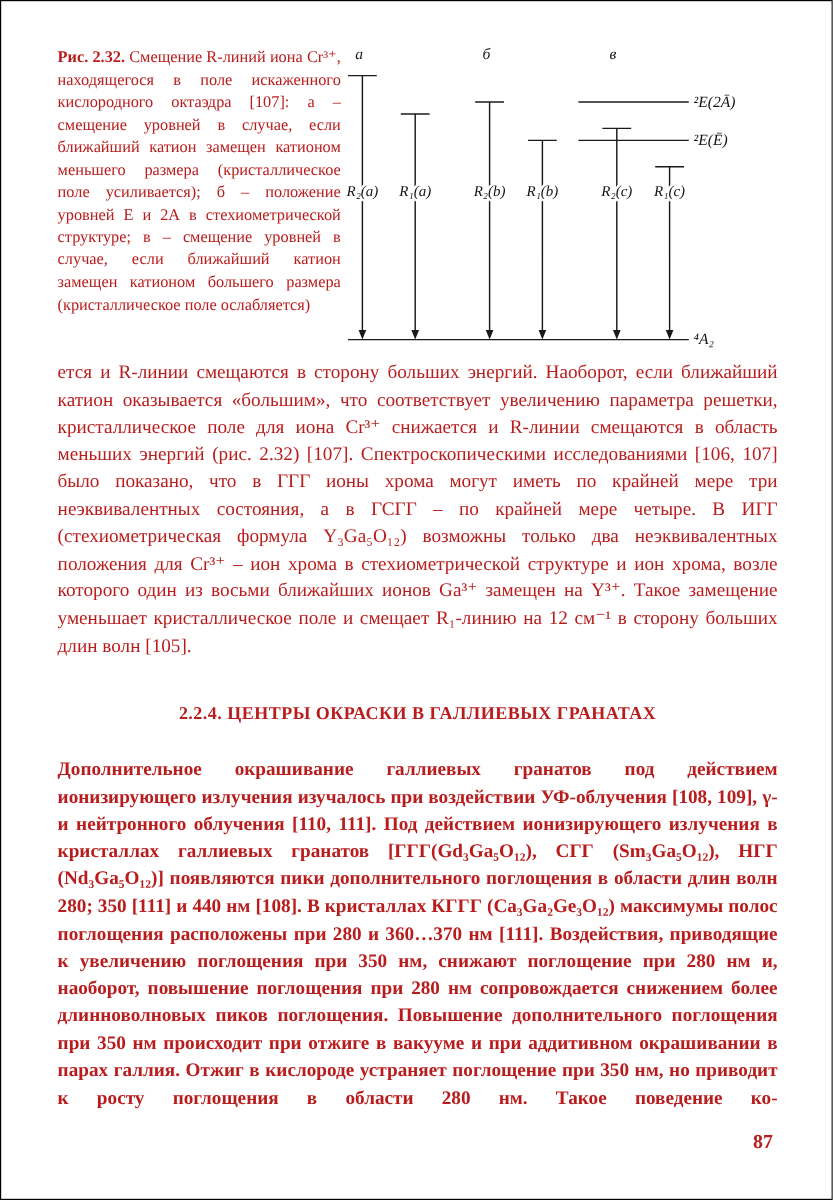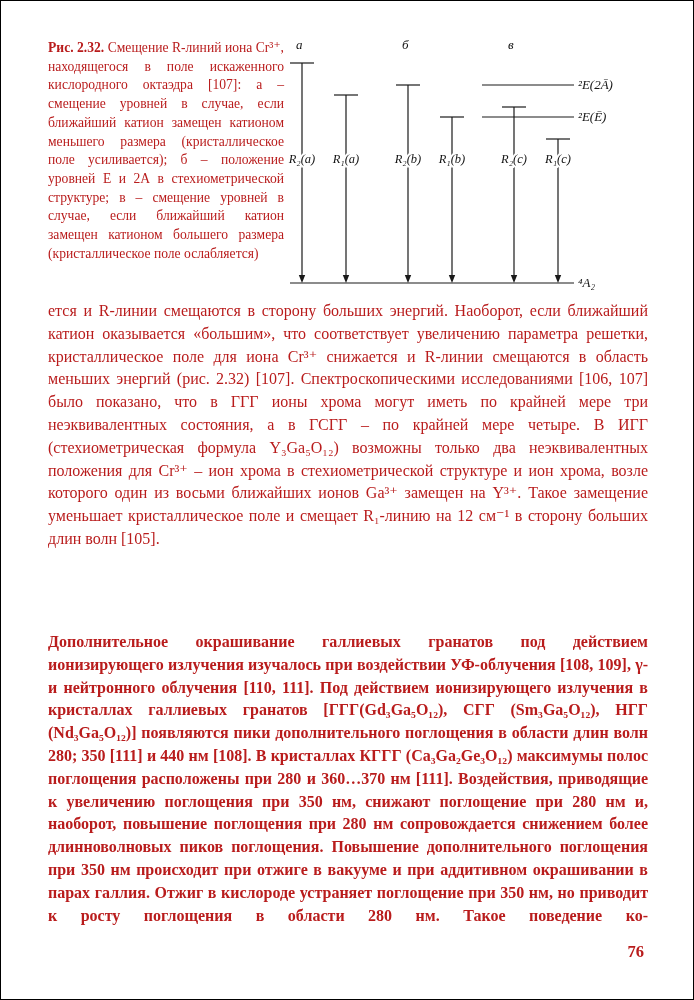--- a/index.html
+++ b/index.html
@@ -116,18 +116,19 @@
       <text class="svg-r-label" x="276" y="128" text-anchor="middle">R₁(c)</text>
 
       <text class="svg-level-label" x="296" y="54">²E(2Ā)</text>
       <text class="svg-level-label" x="296" y="86">²E(Ē)</text>
       <text class="svg-level-label" x="296" y="252">⁴A₂</text>
     </svg>
   </div>
 
   <p class="body-para para1">ется и R-линии смещаются в сторону больших энергий. Наоборот, если ближайший катион оказывается «большим», что соответствует увеличению параметра решетки, кристаллическое поле для иона Cr³⁺ снижается и R-линии смещаются в область меньших энергий (рис. 2.32) [107]. Спектроскопическими исследованиями [106, 107] было показано, что в ГГГ ионы хрома могут иметь по крайней мере три неэквивалентных состояния, а в ГСГГ – по крайней мере четыре. В ИГГ (стехиометрическая формула Y₃Ga₅O₁₂) возможны только два неэквивалентных положения для Cr³⁺ – ион хрома в стехиометрической структуре и ион хрома, возле которого один из восьми ближайших ионов Ga³⁺ замещен на Y³⁺. Такое замещение уменьшает кристаллическое поле и смещает R₁-линию на 12 см⁻¹ в сторону больших длин волн [105].</p>
 
+  <h2 class="section-heading">2.2.4. ЦЕНТРЫ ОКРАСКИ В ГАЛЛИЕВЫХ ГРАНАТАХ</h2>
 
   <p class="body-para para2">Дополнительное окрашивание галлиевых гранатов под действием ионизирующего излучения изучалось при воздействии УФ-облучения [108, 109], γ- и нейтронного облучения [110, 111]. Под действием ионизирующего излучения в кристаллах галлиевых гранатов [ГГГ(Gd₃Ga₅O₁₂), СГГ (Sm₃Ga₅O₁₂), НГГ (Nd₃Ga₅O₁₂)] появляются пики дополнительного поглощения в области длин волн 280; 350 [111] и 440 нм [108]. В кристаллах КГГГ (Ca₃Ga₂Ge₃O₁₂) максимумы полос поглощения расположены при 280 и 360…370 нм [111]. Воздействия, приводящие к увеличению поглощения при 350 нм, снижают поглощение при 280 нм и, наоборот, повышение поглощения при 280 нм сопровождается снижением более длинноволновых пиков поглощения. Повышение дополнительного поглощения при 350 нм происходит при отжиге в вакууме и при аддитивном окрашивании в парах галлия. Отжиг в кислороде устраняет поглощение при 350 нм, но приводит к росту поглощения в области 280 нм. Такое поведение ко-</p>
 
-  <div class="page-number">76</div>
+  <div class="page-number">87</div>
 
 </div>
 
 </body></html>

